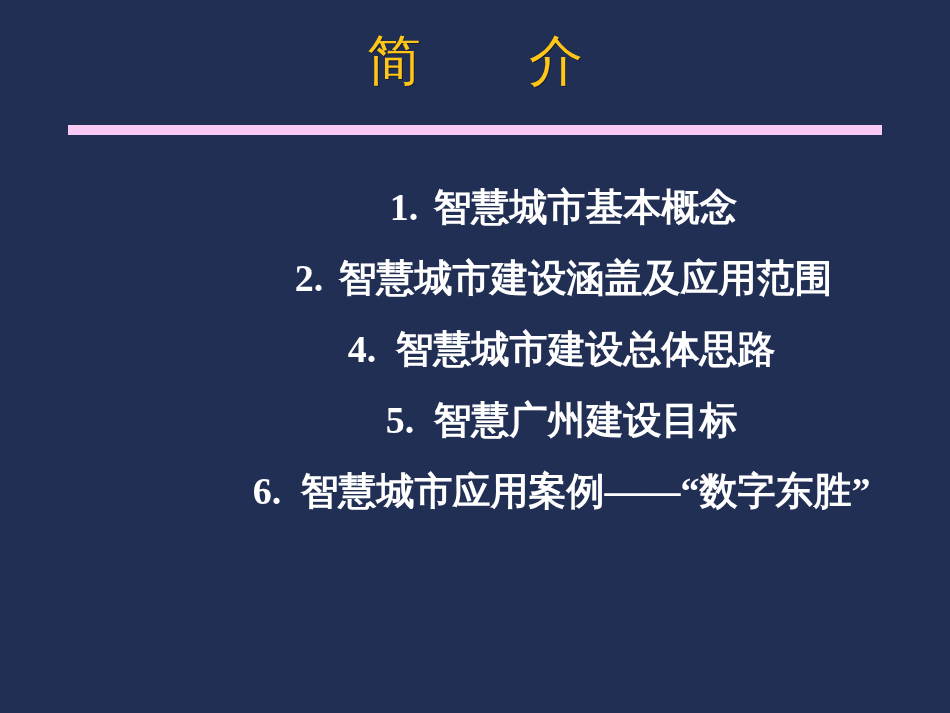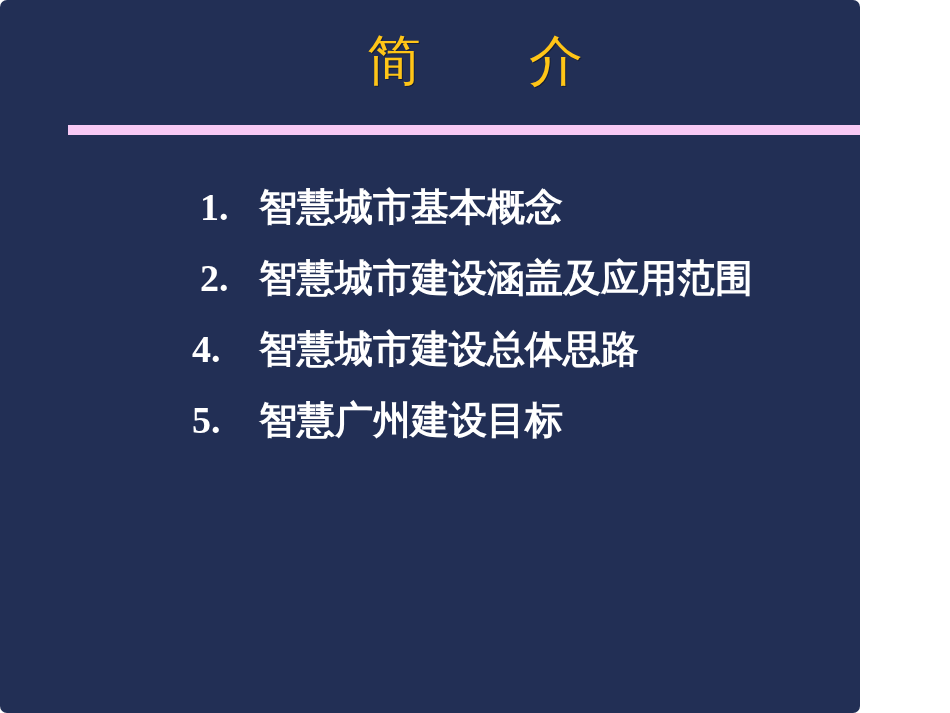--- a/index.html
+++ b/index.html
@@ -7,25 +7,24 @@
     padding: 0;
   }
   body {
     width: 950px;
     height: 713px;
     overflow: hidden;
     font-family: "Liberation Serif", "DejaVu Serif", serif;
   }
   #slide {
     position: relative;
-    width: 860px;
+    width: 950px;
     height: 713px;
     background: #222F55;
     overflow: hidden;
-    border-radius: 7px;
   }
   #slide-title {
     position: absolute;
     left: 0;
     top: 28px;
     width: 950px;
     text-align: center;
     color: #FFC517;
     font-family: "DejaVu Serif", "Liberation Serif", serif;
     font-size: 54px;
@@ -44,20 +43,21 @@
     background: #F7C9F4;
   }
   #content-list {
     position: absolute;
     left: 0;
     top: 172px;
     width: 950px;
     margin: 0;
     padding: 0;
     list-style: none;
+    text-align: center;
   }
   .list-item {
     display: block;
     position: relative;
     color: #FFFFFF;
     font-family: "Liberation Serif", "DejaVu Serif", serif;
     font-size: 38px;
     line-height: 71px;
     padding-left: 259px;
     padding-right: 38px;
@@ -105,16 +105,19 @@
 
 
     <li class="list-item regular">
       <span class="item-num">4.</span><span class="item-text">智慧城市建设总体思路</span>
     </li>
 
     <li class="list-item regular">
       <span class="item-num">5.</span><span class="item-text">智慧广州建设目标</span>
     </li>
 
+    <li class="list-item regular">
+      <span class="item-num">6.</span><span class="item-text">智慧城市应用案例——“数字东胜”</span>
+    </li>
 
 
   </ul>
 </div>
 
 </body></html>

